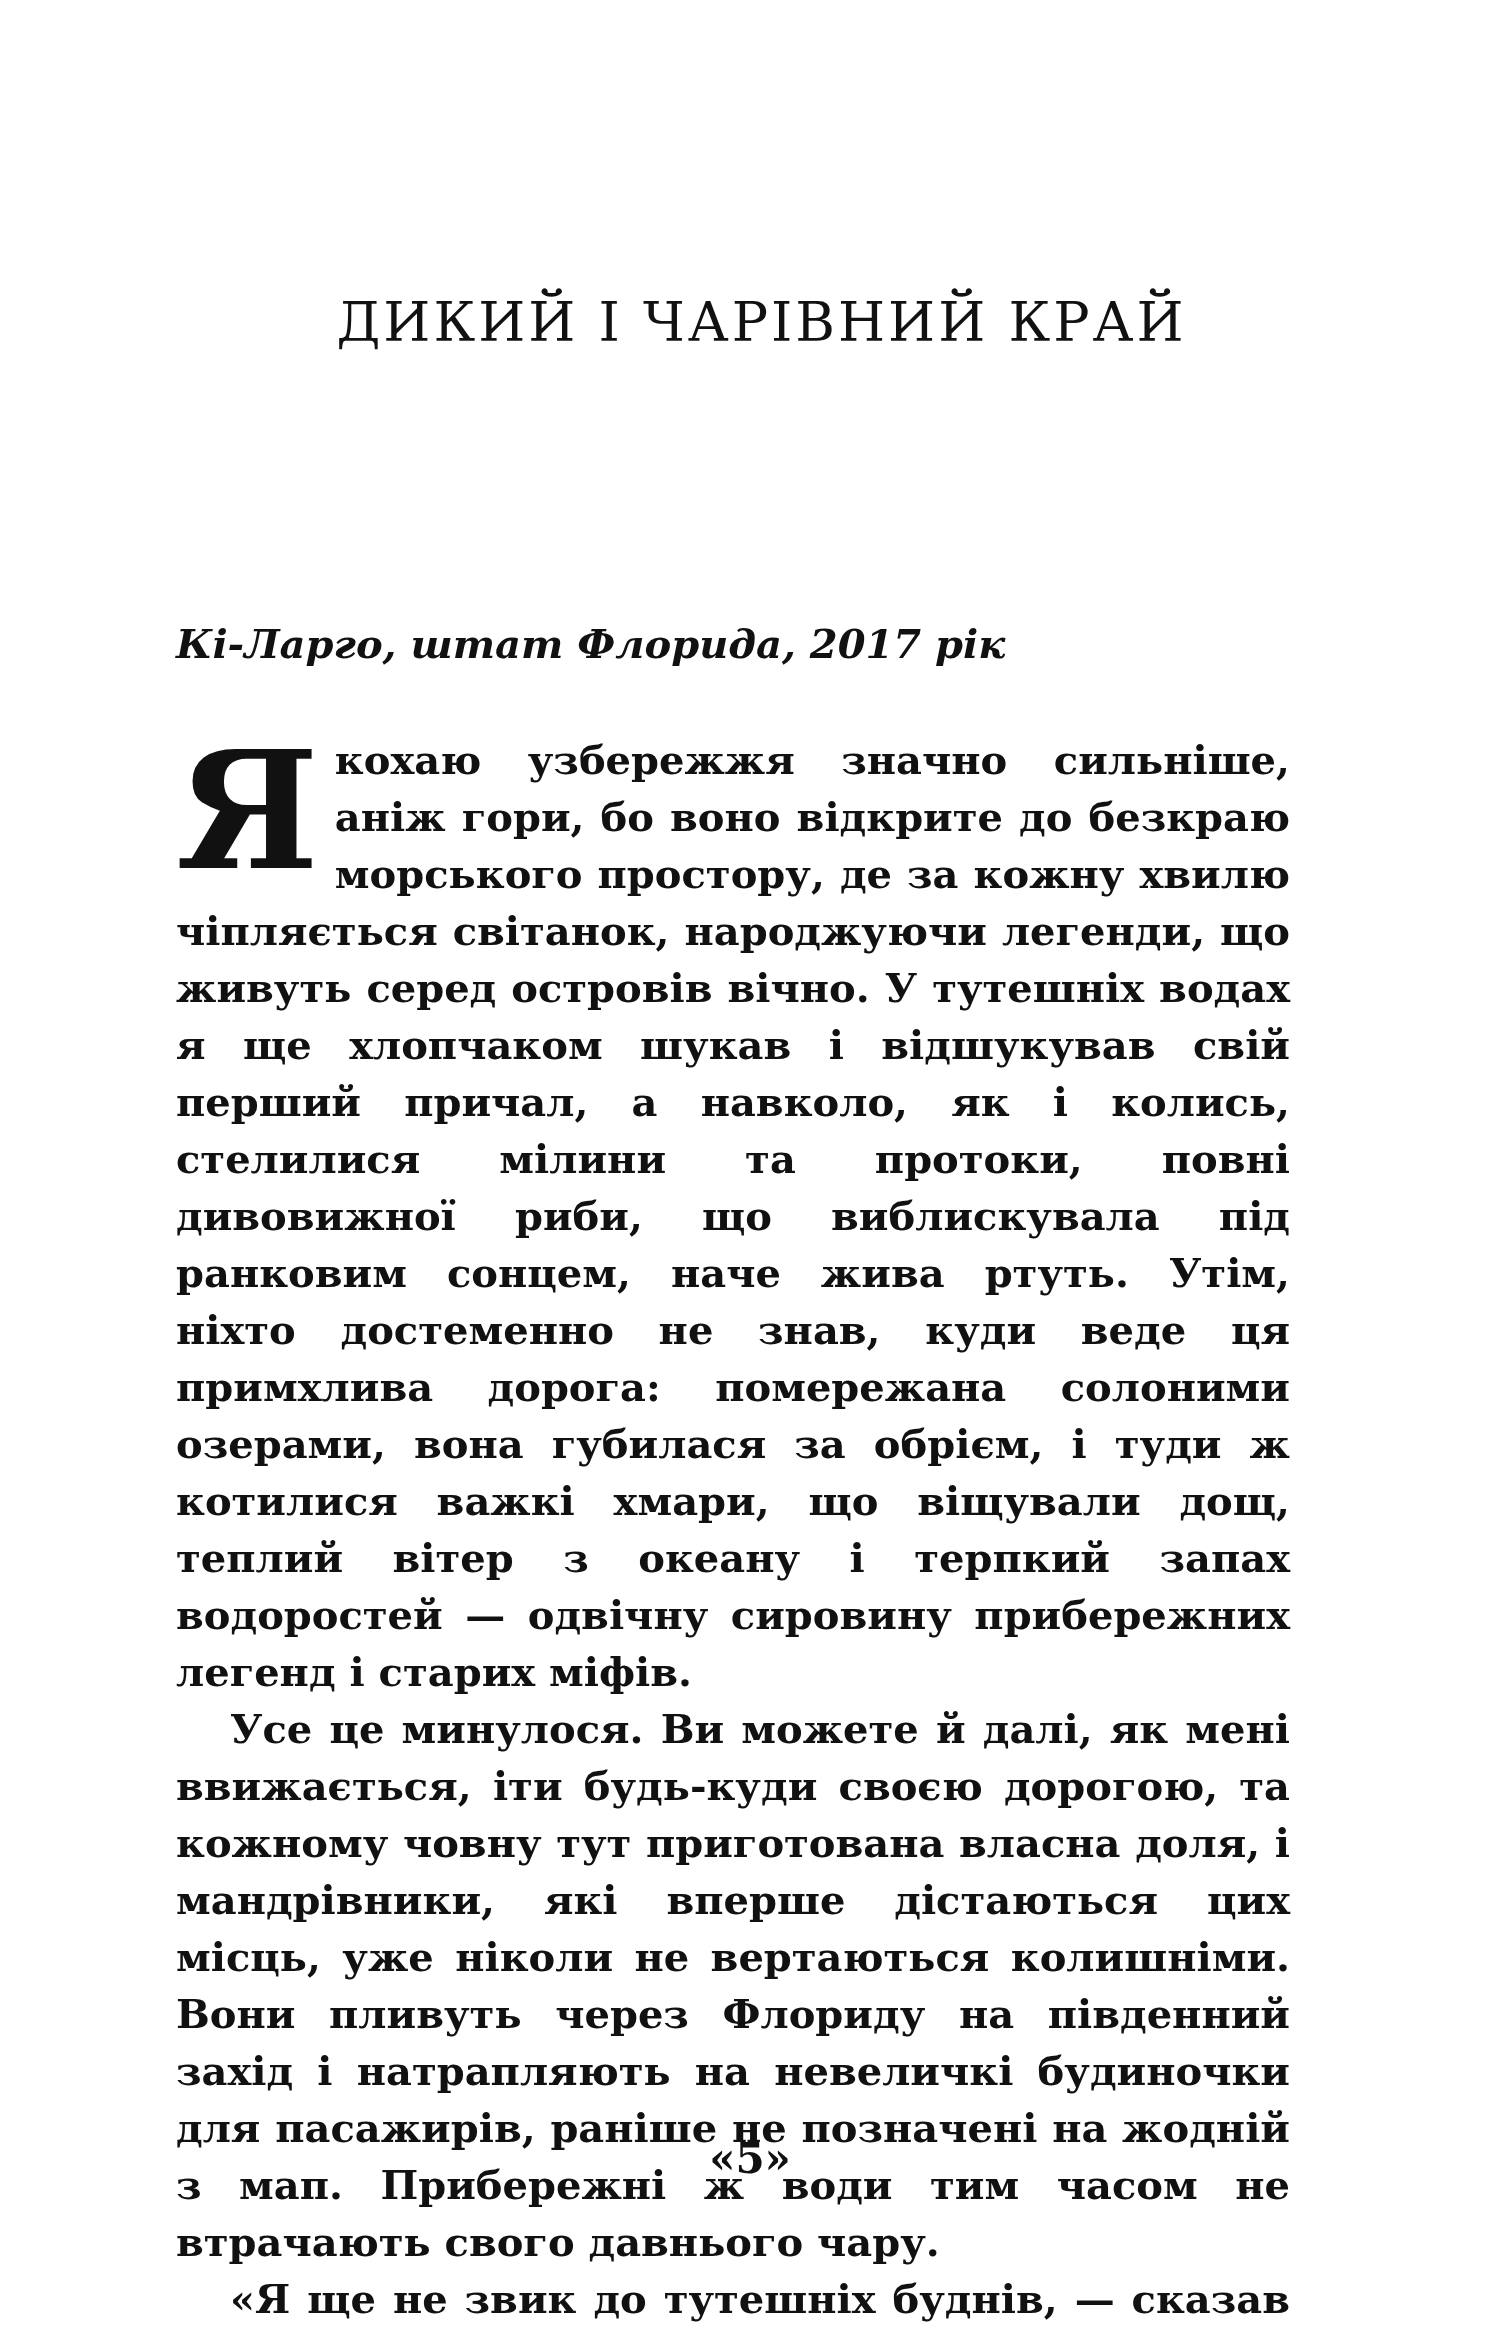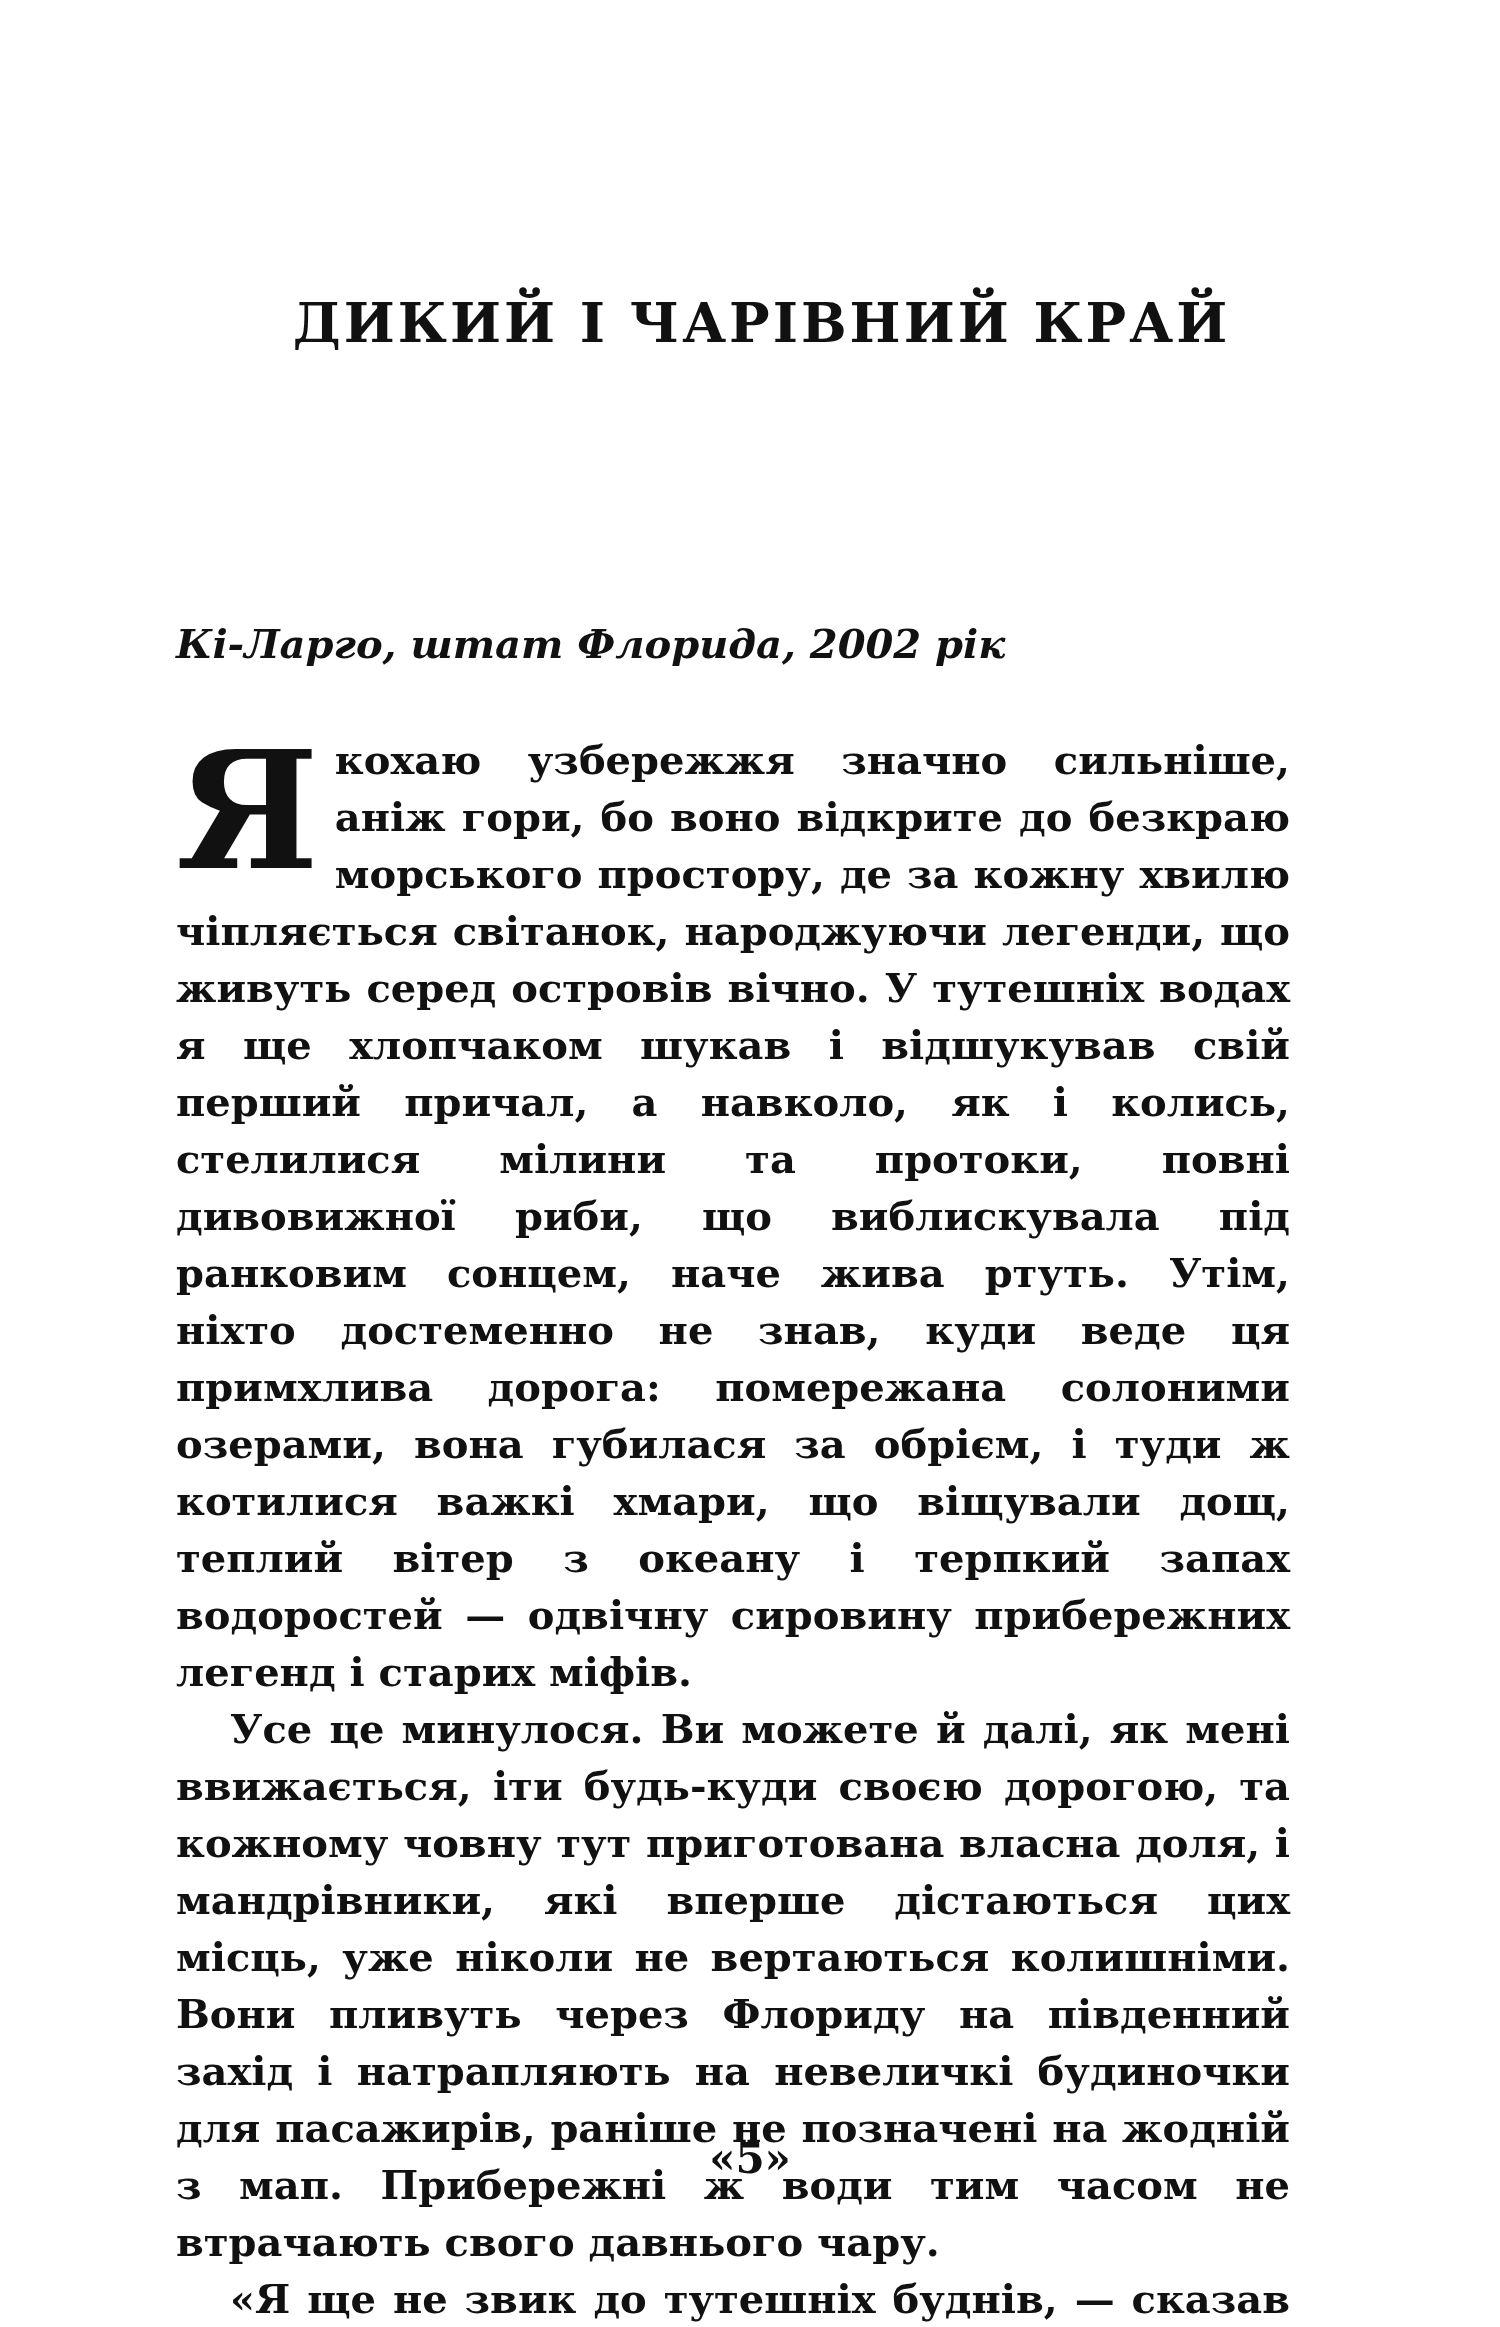--- a/index.html
+++ b/index.html
@@ -16,21 +16,21 @@
     font-family: "DejaVu Serif", "Liberation Serif", serif;
     overflow: hidden;
   }
   .chapter-title {
     position: absolute;
     top: 291px;
     left: 0;
     right: 0;
     text-align: center;
     font-size: 54px;
-    font-weight: bold;
+    font-weight: normal;
     letter-spacing: 3px;
     white-space: nowrap;
     margin-left: 23px;
   }
   .content {
     position: absolute;
     left: 176px;
     top: 620px;
     width: 1114px;
   }
@@ -69,21 +69,21 @@
 </style>
 </head>
 <body>
 
 <div class="page">
 
   <div class="chapter-title">ДИКИЙ І ЧАРІВНИЙ КРАЙ</div>
 
   <div class="content">
 
-    <p class="dateline">Кі-Ларго, штат Флорида, 2002 рік</p>
+    <p class="dateline">Кі-Ларго, штат Флорида, 2017 рік</p>
 
     <p class="body-par">
       <span class="drop-cap">Я</span><span>кохаю узбережжя значно сильніше, аніж гори, бо воно відкрите до безкраю морського простору, де за кожну хвилю чіпляється світанок, народжуючи легенди, що живуть серед островів вічно. У тутешніх водах я ще хлопчаком шукав і відшукував свій перший причал, а навколо, як і колись, стелилися мілини та протоки, повні дивовижної риби, що виблискувала під ранковим сонцем, наче жива ртуть. Утім, ніхто достеменно не знав, куди веде ця примхлива дорога: помережана солоними озерами, вона губилася за обрієм, і туди ж котилися важкі хмари, що віщували дощ, теплий вітер з океану і терпкий запах водоростей — одвічну сировину прибережних легенд і старих міфів.</span>
     </p>
 
     <p class="body-par indented">Усе це минулося. Ви можете й далі, як мені ввижається, іти будь-куди своєю дорогою, та кожному човну тут приготована власна доля, і мандрівники, які вперше дістаються цих місць, уже ніколи не вертаються колишніми. Вони пливуть через Флориду на південний захід і натрапляють на невеличкі будиночки для пасажирів, раніше не позначені на жодній з мап. Прибережні ж води тим часом не втрачають свого давнього чару.</p>
 
     <p class="body-par indented">«Я ще не звик до тутешніх буднів, — сказав мені того ранку Дондрі, коли ми сиділи на причалі серед рибальських сітей, чекаючи на останні новини, човни й на свіжий бриз ген з-за обрію, а я думав — мистецтво чекання</p>
 
   </div>

